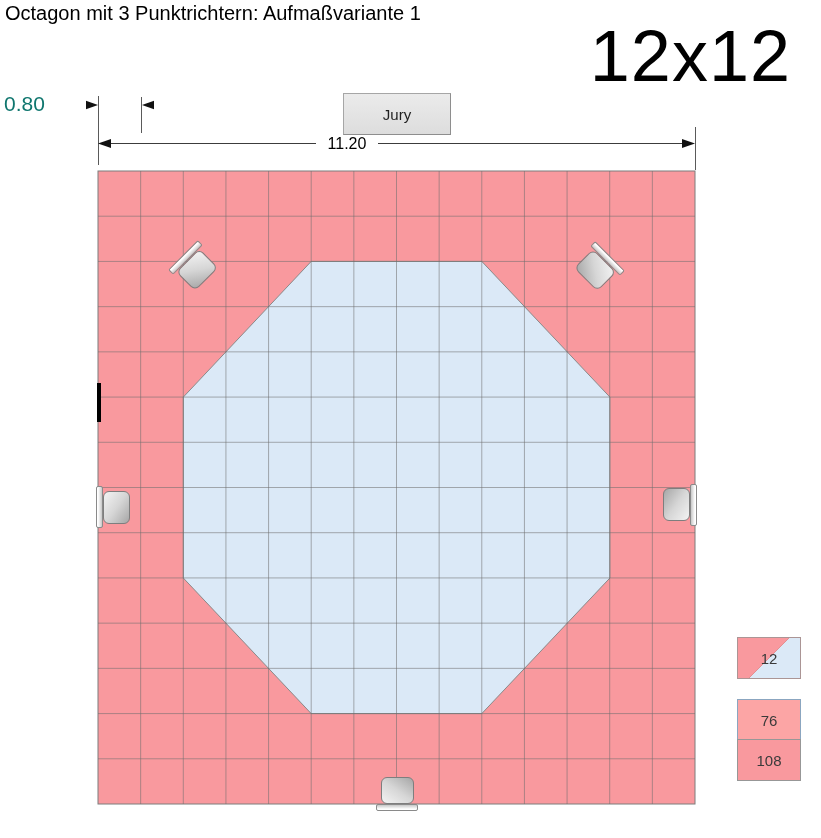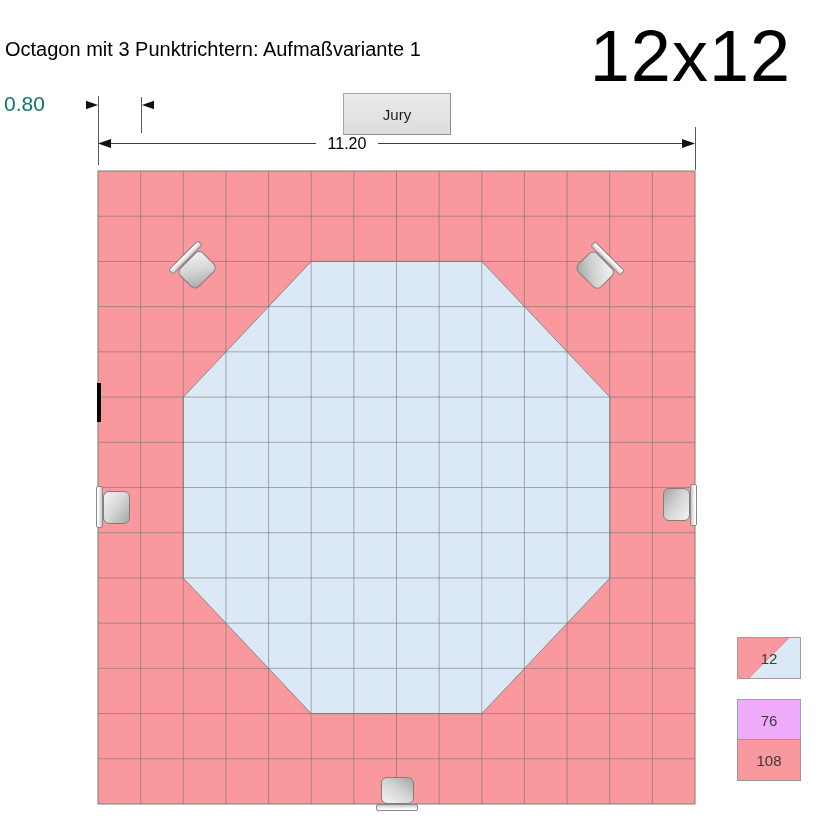--- a/index.html
+++ b/index.html
@@ -1,19 +1,19 @@
 <!DOCTYPE html>
 <html><head>
 <meta charset="utf-8">
 <style>
   html,body{margin:0;padding:0;background:#fff;}
   #stage{position:relative;width:821px;height:838px;background:#fff;overflow:hidden;
          font-family:"Liberation Sans",sans-serif;}
 
-  .page-title{position:absolute;left:5px;top:2px;font-size:20px;color:#000;white-space:nowrap;margin-top:36px;}
+  .page-title{position:absolute;left:5px;top:2px;font-size:20px;color:#000;white-space:nowrap;}
   .size-label{position:absolute;right:30px;top:20px;font-size:72px;line-height:1;color:#000;letter-spacing:1px;}
 
   .dim-label{position:absolute;left:4px;top:92px;font-size:21px;color:#0f766e;}
 
   .jury-btn{position:absolute;left:343px;top:93px;width:108px;height:42px;
             background:linear-gradient(#ebebeb,#dddddd);
             border:1px solid #a6a6a6;border-right-color:#8e8e8e;border-bottom-color:#8e8e8e;
             font-family:"Liberation Sans",sans-serif;font-size:15px;color:#1f1f1f;
             display:flex;align-items:center;justify-content:center;padding:0;}
 
@@ -37,21 +37,21 @@
   .pos-right {left:663px;top:483px;transform:rotate(180deg);}
   .pos-bottom{left:380px;top:772px;transform:rotate(-90deg);}
   .pos-tl    {left:178px;top:245px;transform:rotate(45deg);}
   .pos-tr    {left:581px;top:246px;transform:rotate(135deg);}
 
   .legend-item{position:absolute;left:737px;width:64px;height:42px;box-sizing:border-box;
                display:flex;align-items:center;justify-content:center;
                font-size:15px;color:#3a3a3a;z-index:2;}
   .leg-split{top:637px;border:1px solid #ab9595;
              background:linear-gradient(135deg,#F9999E 0%,#F9999E 49.4%,#e38f92 49.4%,#e38f92 50.6%,#DBE9F7 50.6%,#DBE9F7 100%);}
-  .leg-inner{top:699px;border:1px solid #8ba6c0;background:#f0abfc;}
+  .leg-inner{top:699px;border:1px solid #8ba6c0;background:#fca5a5;}
   .leg-outer{top:739px;border:1px solid #979797;background:#F9999E;}
 </style>
 </head>
 <body>
 
 <div id="stage">
 
   <div class="page-title">Octagon mit 3 Punktrichtern: Aufmaßvariante 1</div>
   <div class="size-label">12x12</div>
   <div class="dim-label">0.80</div>

